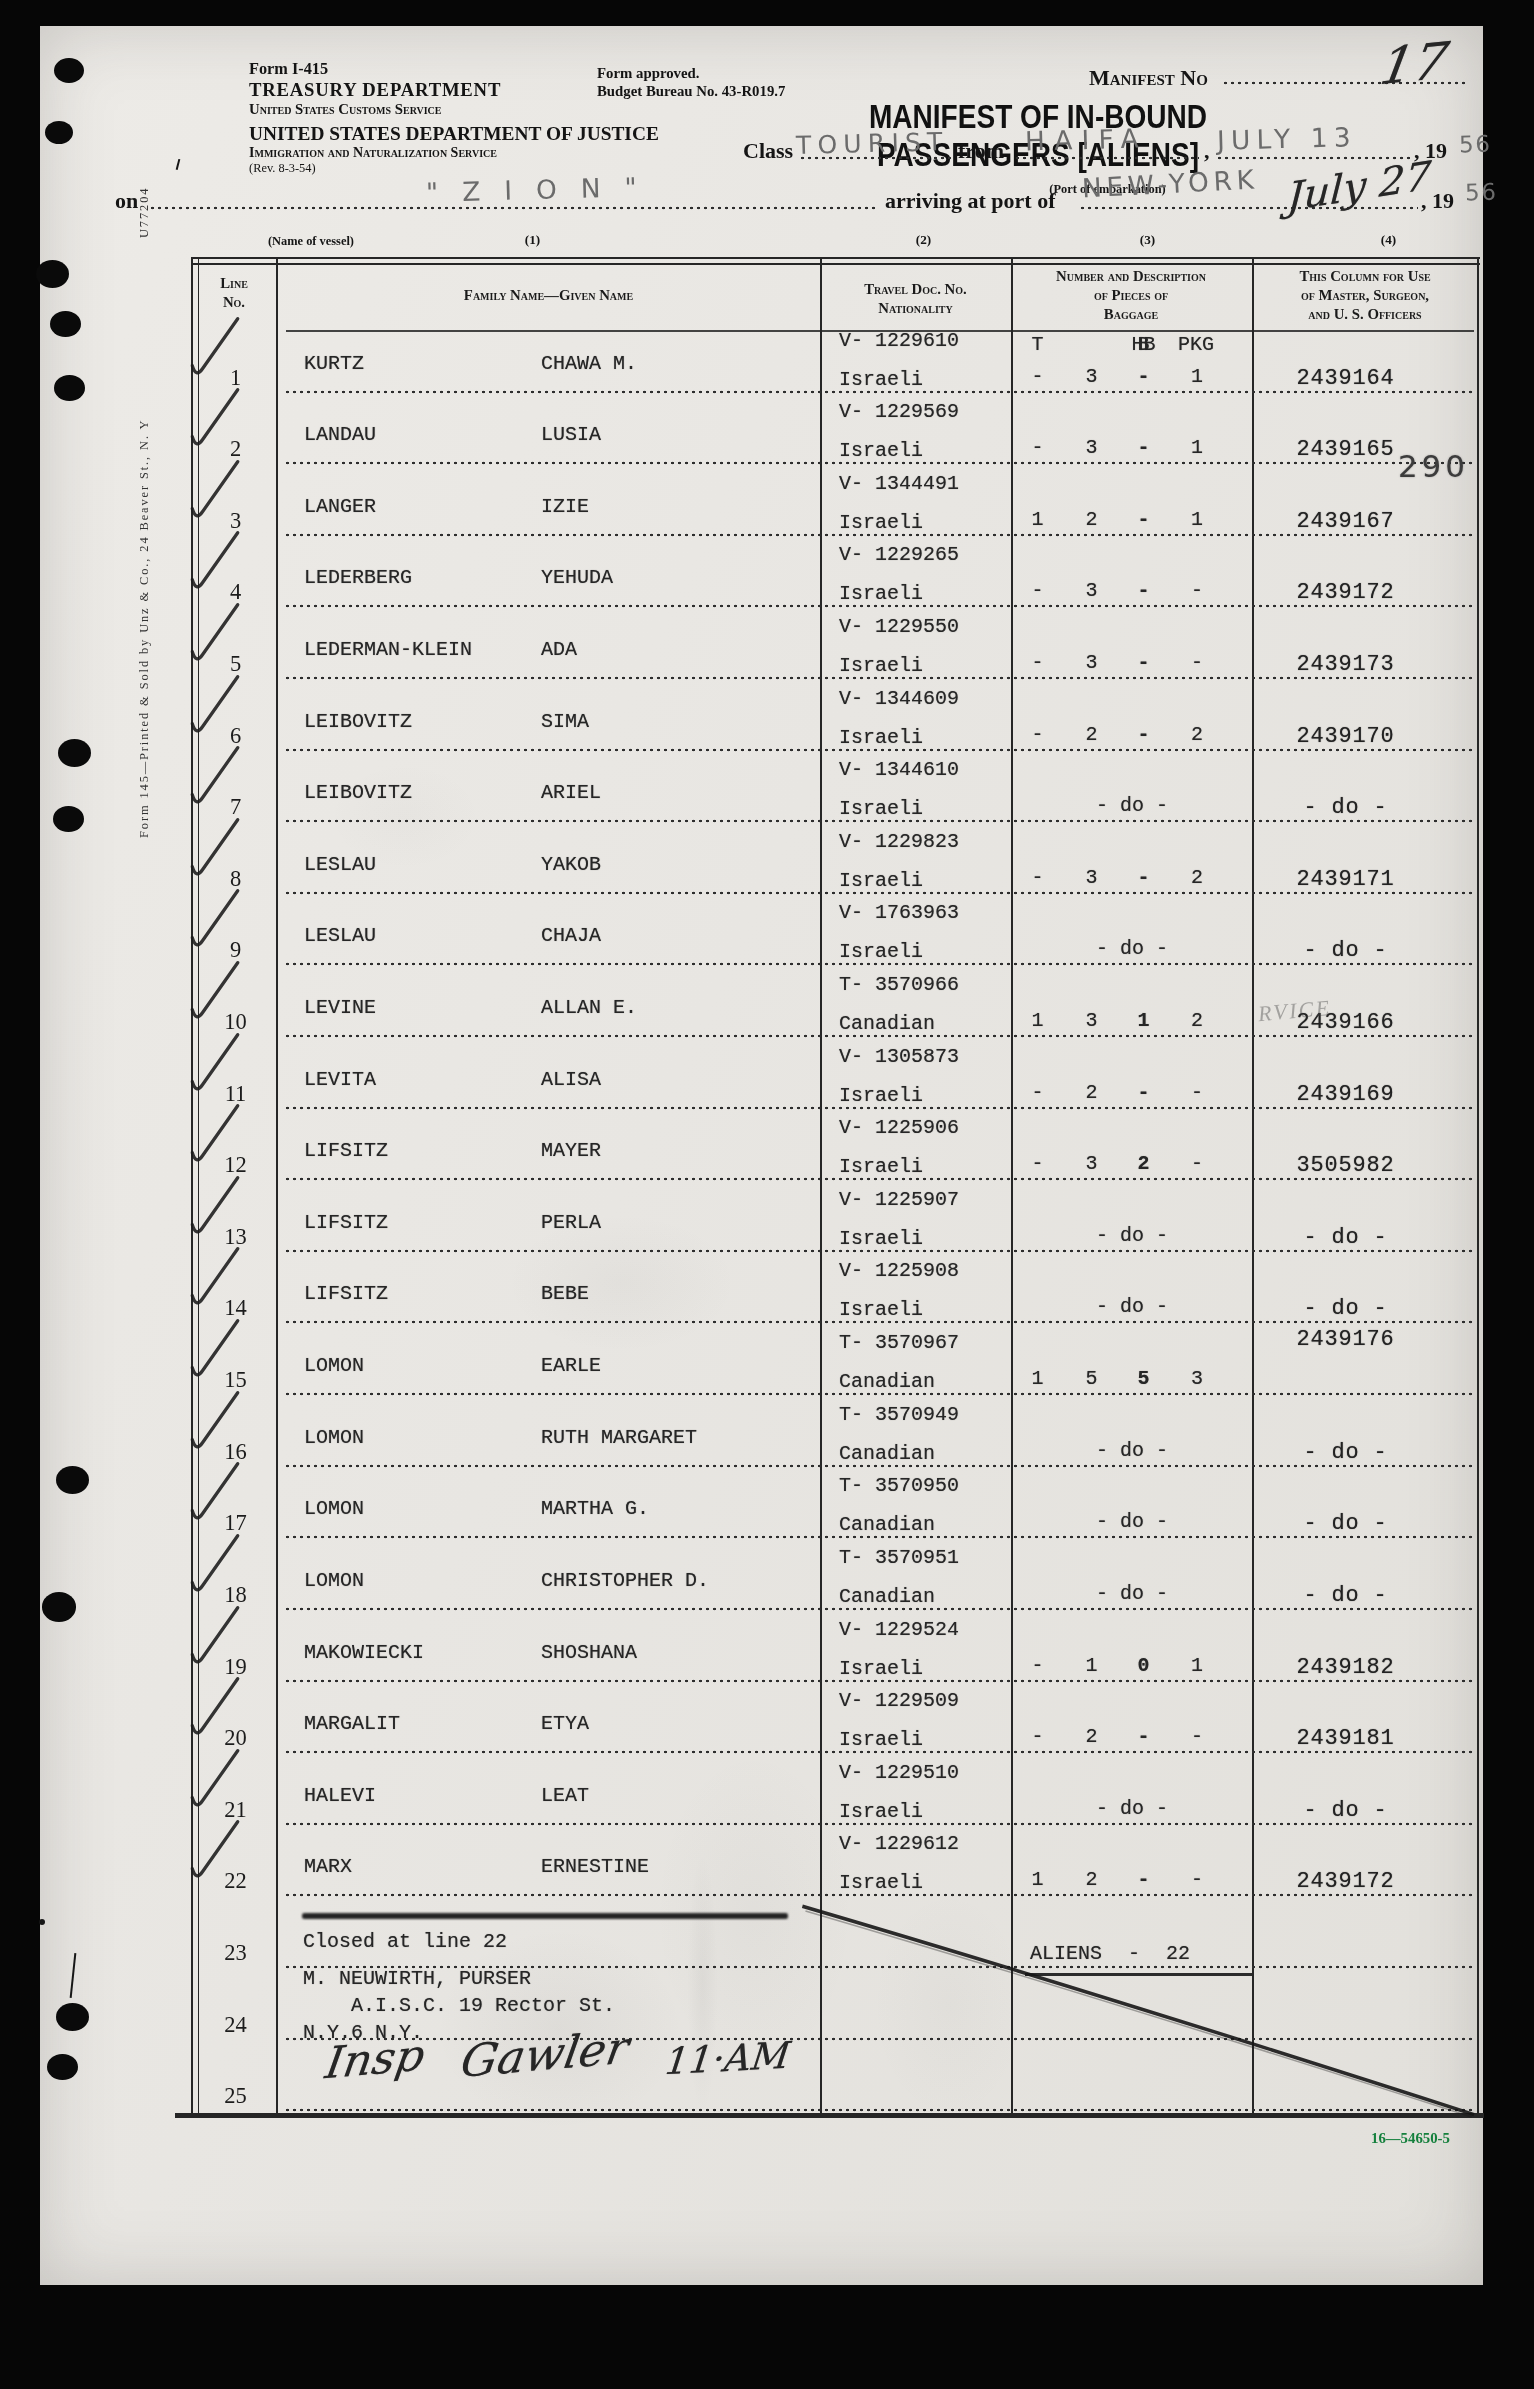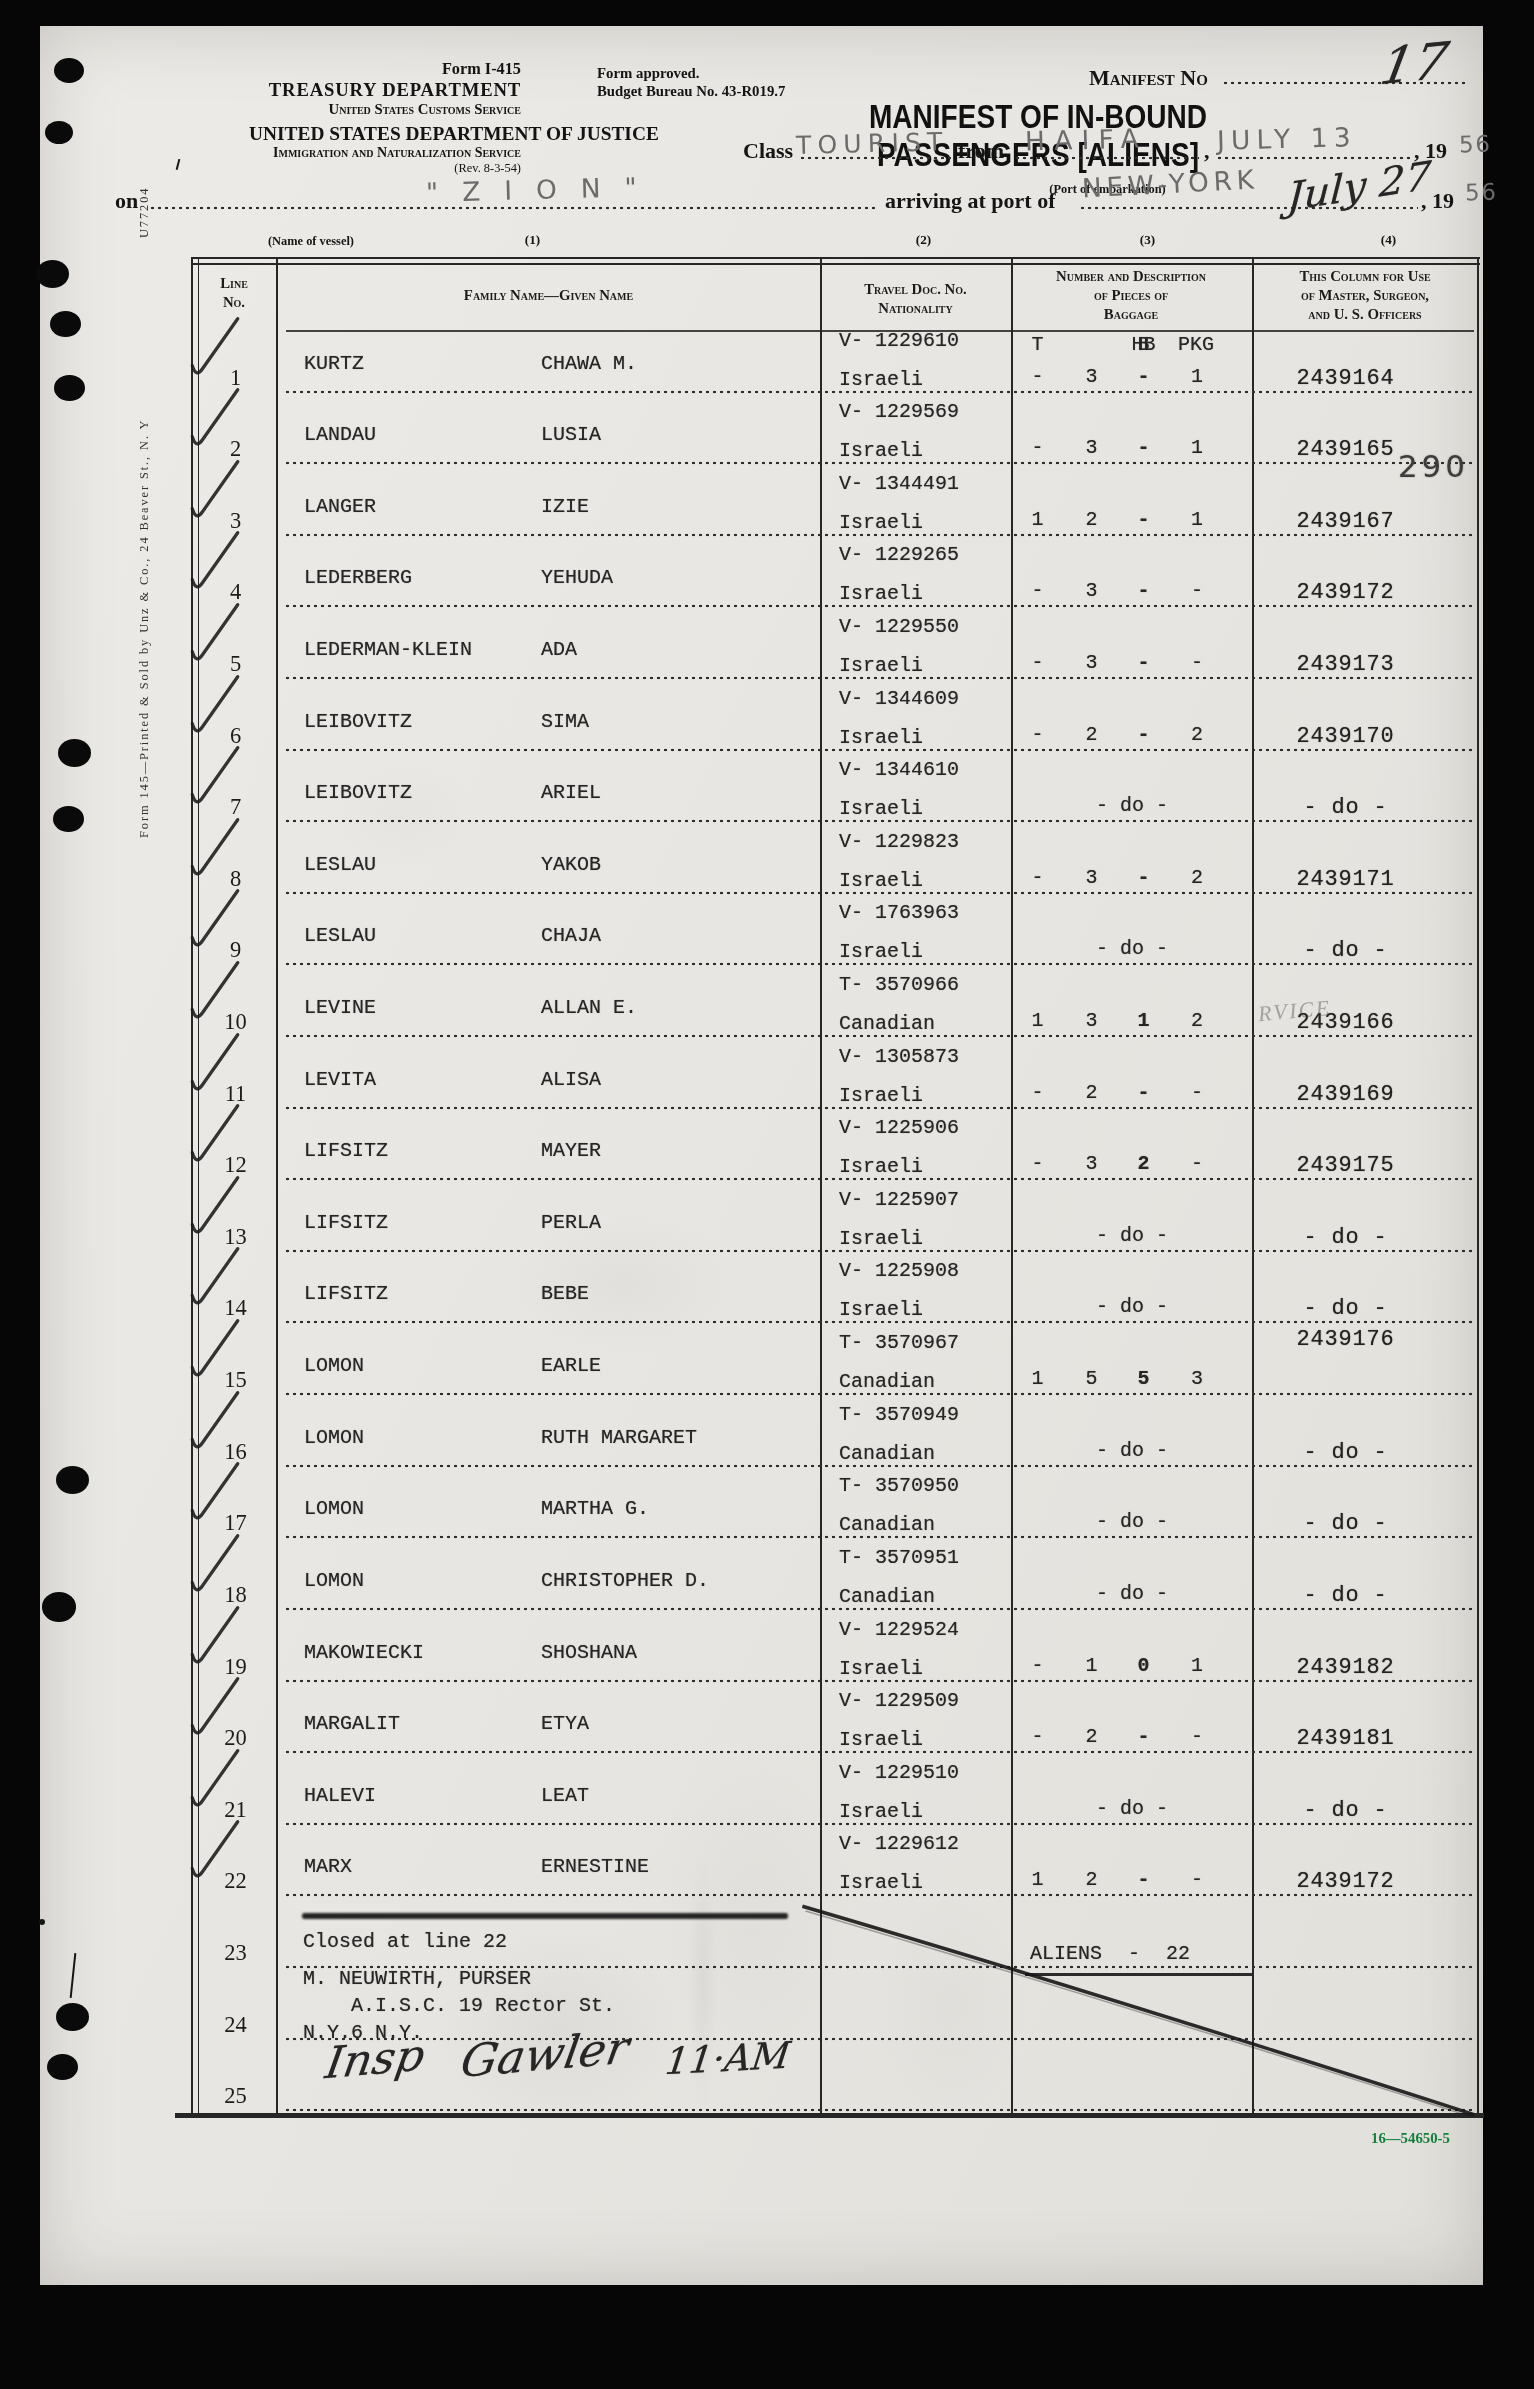--- a/index.html
+++ b/index.html
@@ -10,21 +10,21 @@
          box-shadow:inset 0 0 70px rgba(90,88,82,.25);}
   
   .hole{position:absolute;background:#0a0a0a;border-radius:50%;}
   .smudge{position:absolute;border-radius:50%;pointer-events:none;
           background:radial-gradient(ellipse at center,rgba(70,70,70,.55),rgba(70,70,70,0) 70%);}
   .inkmark{position:absolute;background:#161616;}
   
   .prt{position:absolute;color:#151515;}
   .ctr{text-align:center;margin-top:12px;}
   .b{font-weight:bold;}
-  .formblock{left:249px;top:59px;width:272px;text-align:right;color:#141414;}
+  .formblock{left:249px;top:59px;width:272px;text-align:left;color:#141414;}
   .formblock .l1{font-size:16.3px;font-weight:bold;}
   .formblock .l2{font-size:18.7px;font-weight:bold;letter-spacing:0.8px;}
   .formblock .l3{font-size:14.8px;font-weight:bold;font-variant:small-caps;}
   .formblock .l4{font-size:19.4px;font-weight:bold;margin-top:4.7px;white-space:nowrap;}
   .formblock .l5{font-size:14px;font-weight:bold;font-variant:small-caps;white-space:nowrap;}
   .formblock .l6{font-size:12.4px;}
   .approved{left:597px;top:65px;font-size:14.8px;font-weight:bold;line-height:1.2;color:#141414;}
   .manifestno{left:1089px;top:65px;font-size:22px;font-weight:bold;font-variant:small-caps;}
   .title{left:723px;top:98px;width:630px;text-align:center;font-family:"Liberation Sans",sans-serif;
          font-weight:bold;font-size:33px;letter-spacing:0px;transform:scaleX(.85);color:#111;}
@@ -398,21 +398,21 @@
     <div class="fam tw">LIFSITZ</div>
     <div class="giv tw">MAYER</div>
     <div class="doc tw">V- 1225906</div>
     <div class="nat tw">Israeli</div>
     <div class="bag">
           <span class="bagv t">-</span>
           <span class="bagv hb">3</span>
           <span class="bagv b">2</span>
           <span class="bagv pkg">-</span>
         </div>
-    <div class="off">2439175</div>
+    <div class="off">3505982</div>
   </div>
       <div class="row" style="top: 1181px;">
     <div class="dots"></div>
     <svg class="check" width="58" height="72" viewBox="0 0 74 92">
       <path d="M8 66 Q13 82 21 70 L66 6" fill="none" stroke="#1b1b1b" stroke-width="4.2" stroke-linecap="round"></path>
     </svg>
     <div class="lineno">13</div>
     <div class="fam tw">LIFSITZ</div>
     <div class="giv tw">PERLA</div>
     <div class="doc tw">V- 1225907</div>

